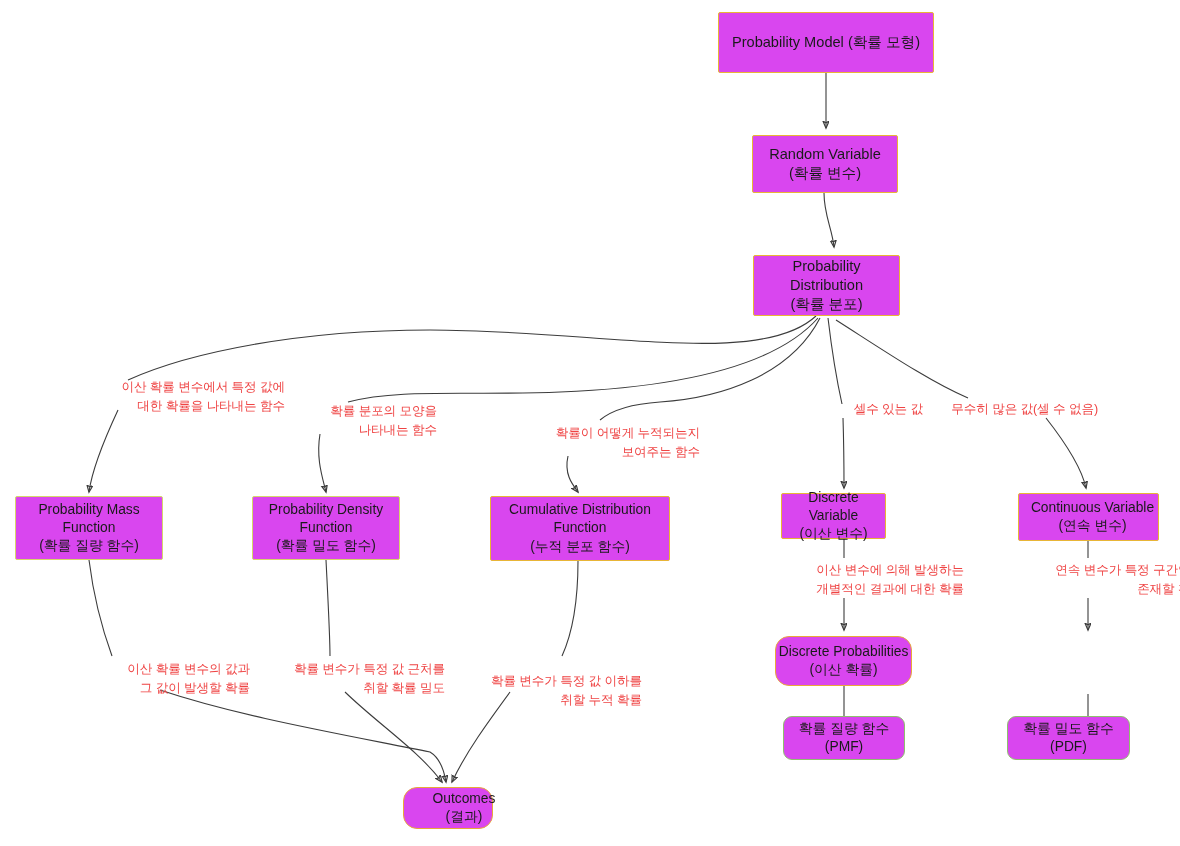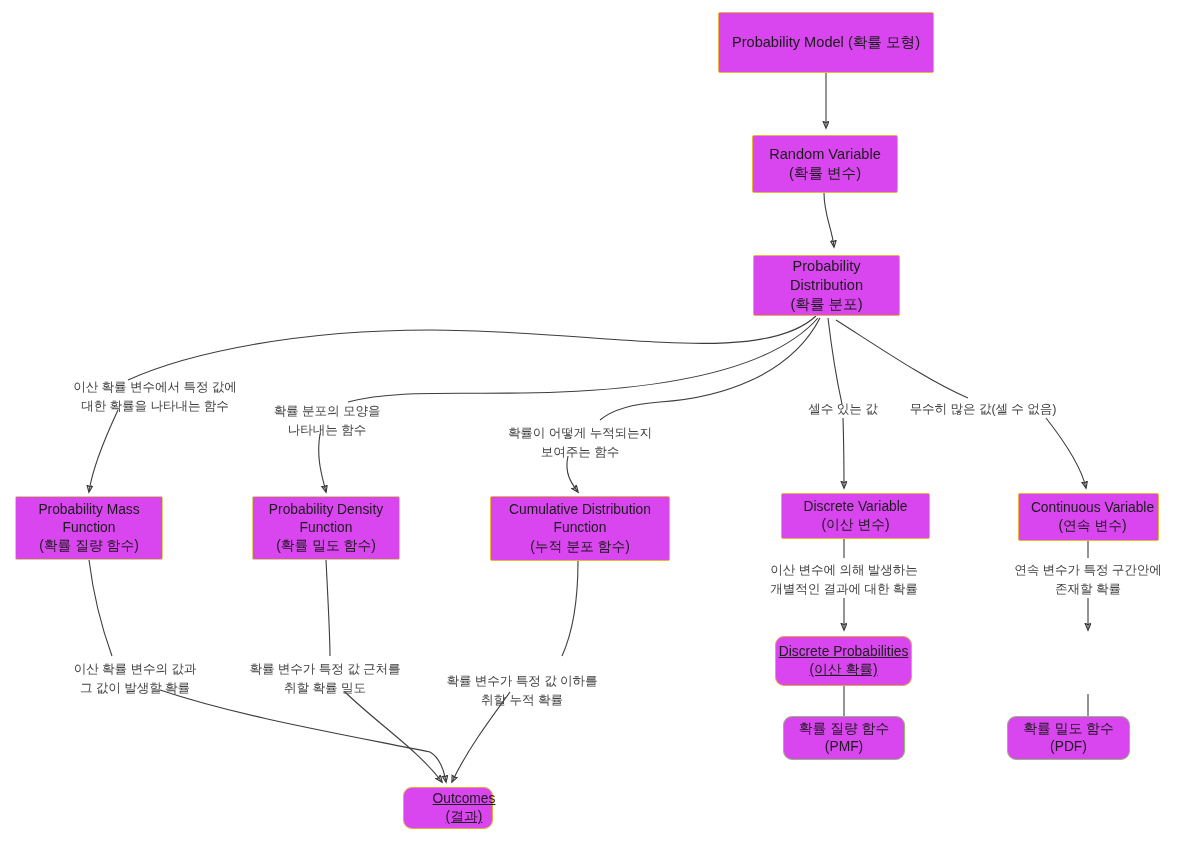--- a/index.html
+++ b/index.html
@@ -19,32 +19,32 @@
     position:absolute;
     box-sizing:border-box;
     display:flex;align-items:center;justify-content:center;
     text-align:center;
     background:#d946ef;
     line-height:1.32;
     white-space:pre-line;
   }
   .node.rect{border:1.6px solid #e8b536;border-radius:2px;}
   .node.rect-pale{border:1.6px solid #d6d66a;border-radius:2px;}
-  .node.round-amber{border:1.8px solid #e8a93a;border-radius:9px;text-decoration:underline;}
+  .node.round-amber{border:1.8px solid #e8a93a;border-radius:14px;}
   .node.round-green{border:1.6px solid #8fbf6e;border-radius:9px;}
 
   .fs15{font-size:14.6px;}
   .fs14{font-size:13.8px;}
 
   .edge-label{
     position:absolute;
-    text-align:center;
+    text-align:right;
     font-size:12.6px;
     line-height:1.5;
-    color:#404040;
+    color:#ef4444;
     white-space:pre-line;
     transform:translateX(-50%);
     letter-spacing:-0.1px;
   }
 </style>
 </head>
 <body>
 
 <div id="canvas">
 
@@ -120,21 +120,21 @@
 Function
 (확률 밀도 함수)</span>
   </div>
 
   <div class="node rect fs14" style="left:490px;top:496px;width:180px;height:65px;">
     <span>Cumulative Distribution
 Function
 (누적 분포 함수)</span>
   </div>
 
-  <div class="node rect fs14" style="left:781px;top:493px;width:149px;height:46px;">
+  <div class="node rect fs14" style="left:781px;top:493px;width:105px;height:46px;">
     <span>Discrete Variable
 (이산 변수)</span>
   </div>
 
   <div class="node rect fs14" style="left:1018px;top:493px;width:141px;height:48px;padding-left:8px;">
     <span>Continuous Variable
 (연속 변수)</span>
   </div>
 
   <div class="node round-amber fs14" style="left:775px;top:636px;width:137px;height:50px;">

